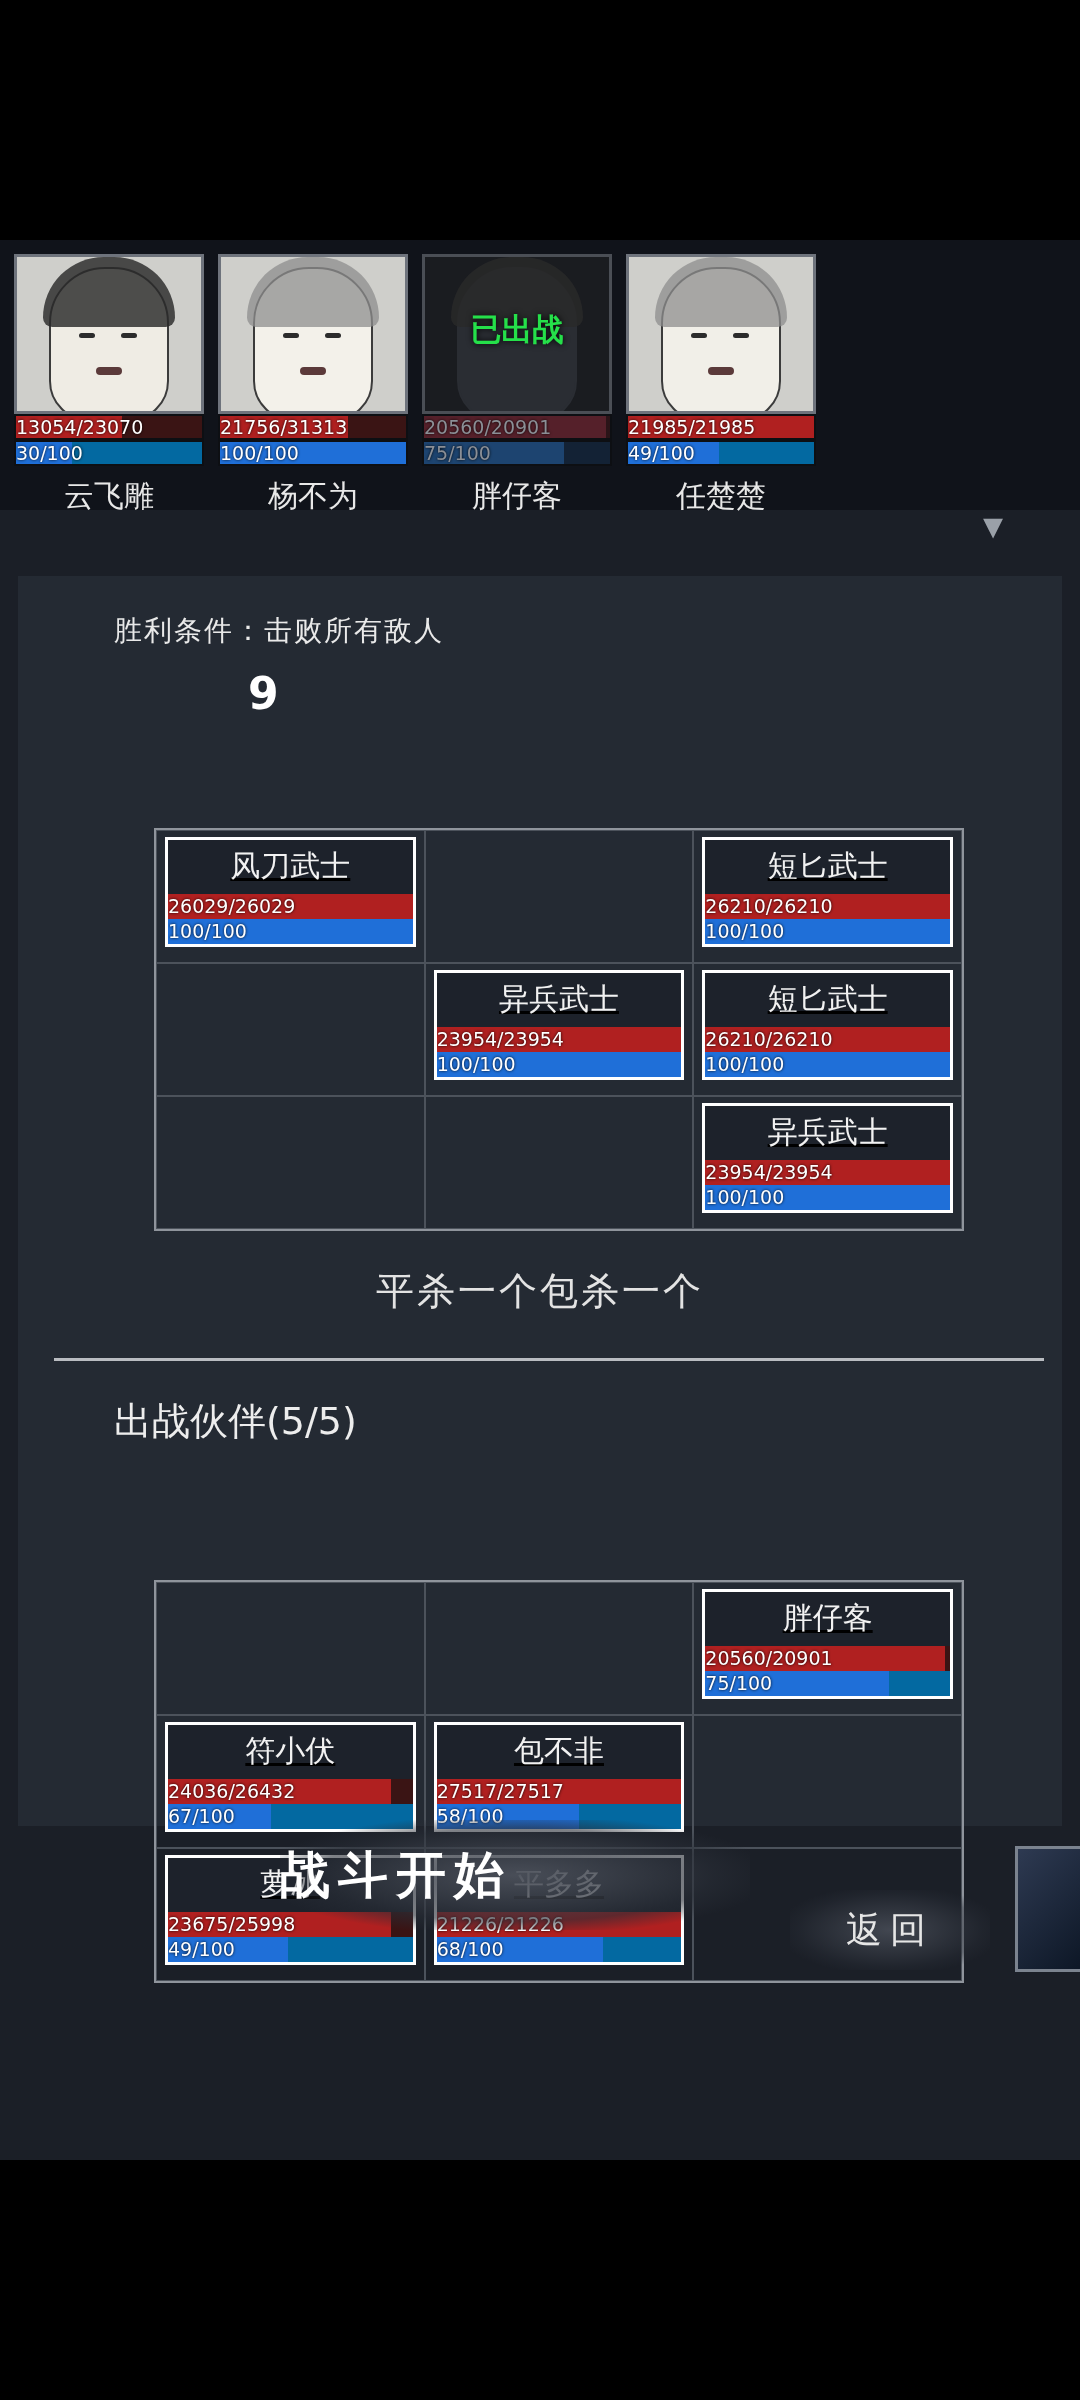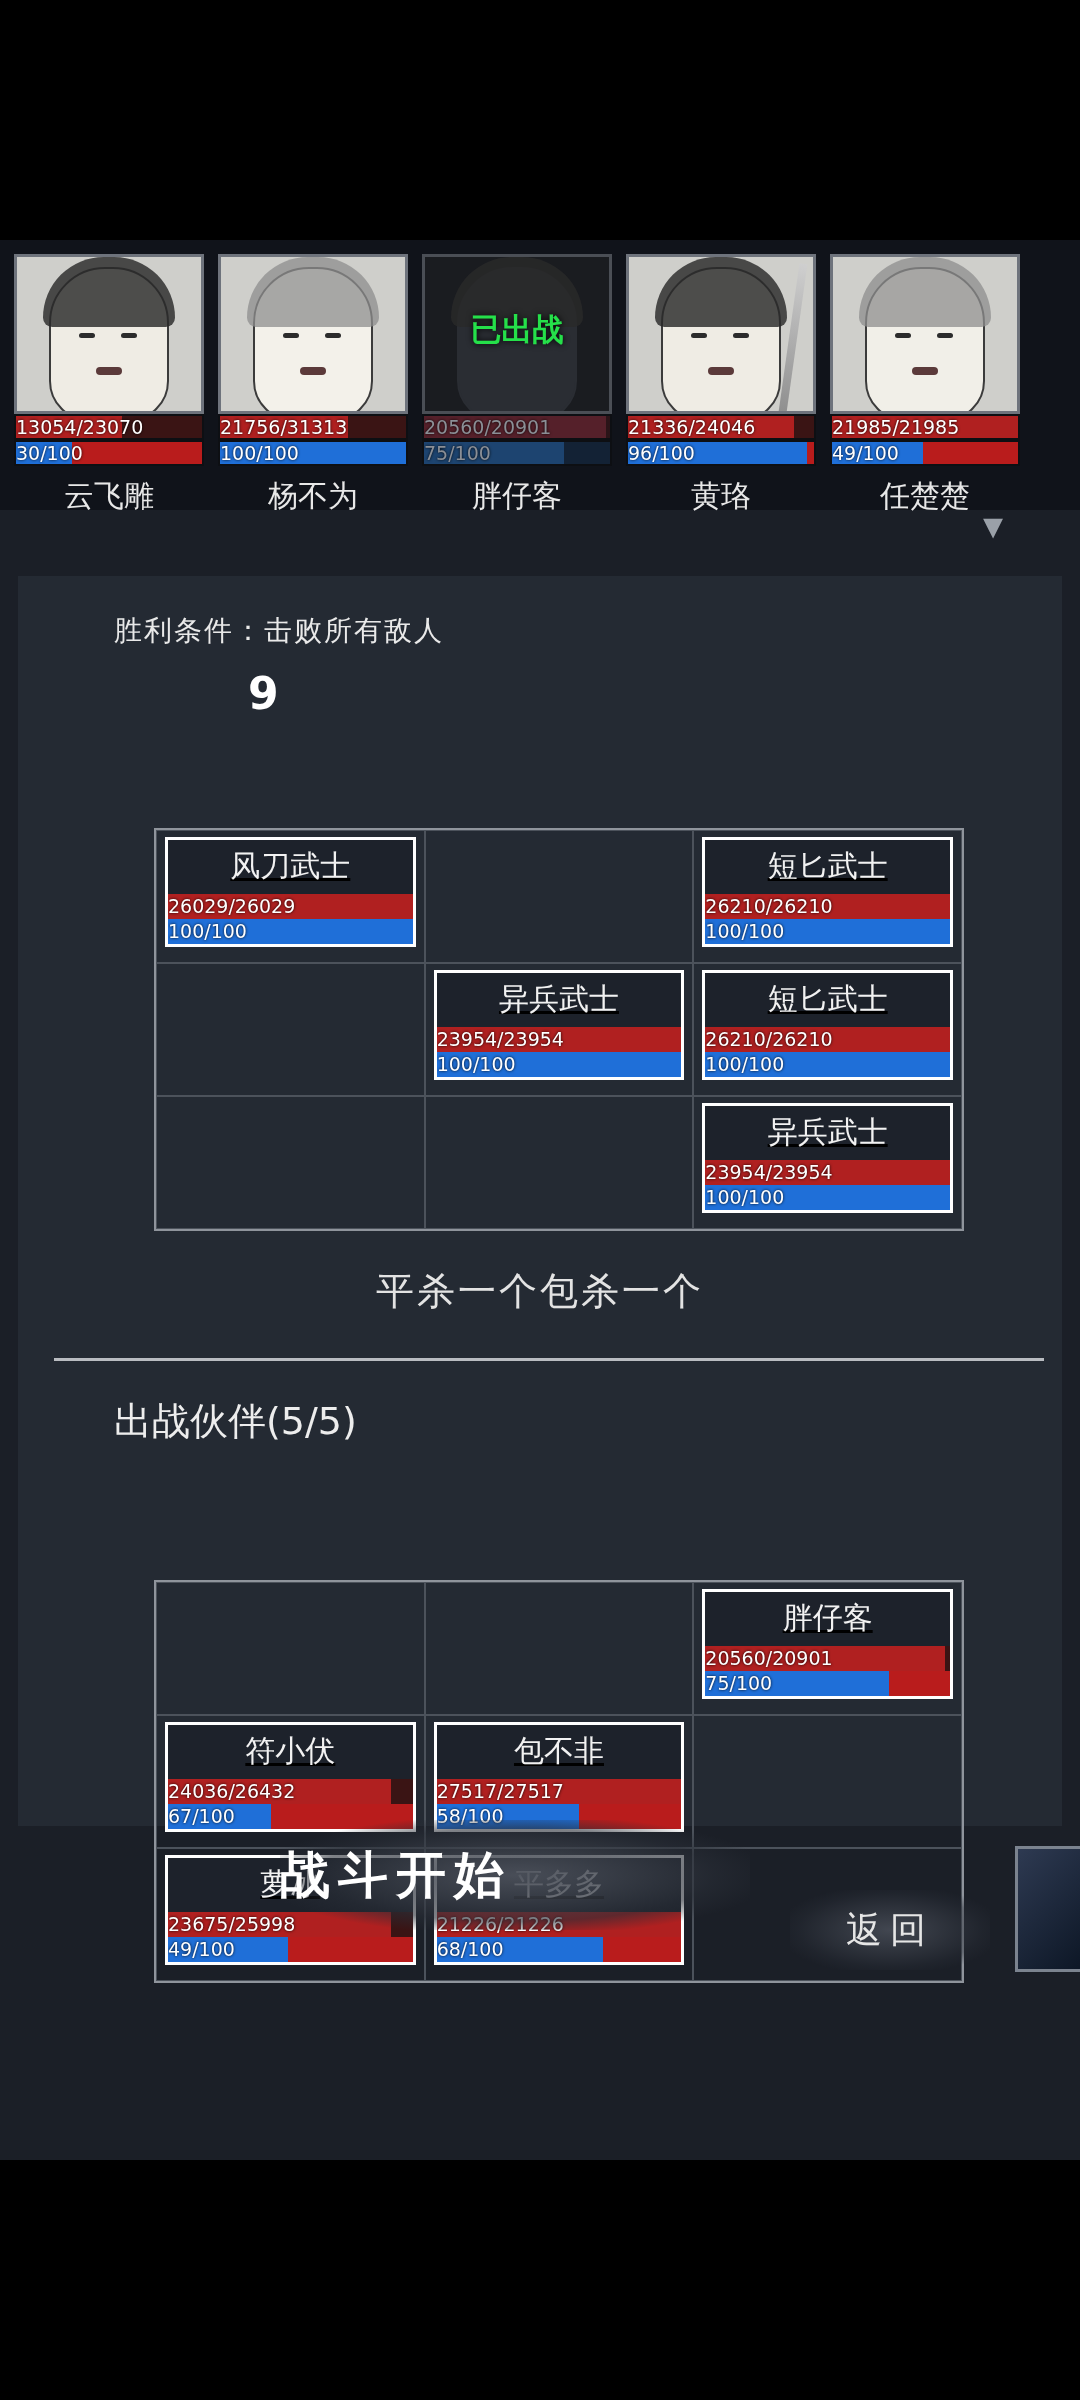--- a/index.html
+++ b/index.html
@@ -139,21 +139,21 @@
     left: 0; right: 0; top: 0; bottom: 0;
     color: #fff;
     font-size: 19px;
     line-height: 22px;
     text-shadow: 0 0 3px #000;
     white-space: nowrap;
   }
   .hp .fill { background: #b02020; }
   .hp { background: #3a1414; }
   .mp .fill { background: #1f6fd8; }
-  .mp { background: #b91c1c; }
+  .mp { background: #0369a1; }
   .dimbar .txt { color: #8b8f96; }
   .dimbar.hp { background: #2a1418; }
   .dimbar.hp .fill { background: #55202a; }
   .dimbar.mp { background: #132235; }
   .dimbar.mp .fill { background: #1d4470; }
   .roster-name {
     text-align: center;
     color: #e8e8e8;
     font-size: 30px;
     margin-top: 10px;
@@ -348,39 +348,20 @@
           <div class="fill" style="width:98%"></div>
           <div class="txt">20560/20901</div>
         </div>
         <div class="bar mp dimbar">
           <div class="fill" style="width:75%"></div>
           <div class="txt">75/100</div>
         </div>
         <div class="roster-name">胖仔客</div>
       </div>
 
-      <div class="roster-card">
-        <div class="portrait">
-          <div class="face f4"></div>
-          <div class="hair"></div>
-          <div class="sword"></div>
-          <div class="eye l"></div>
-          <div class="eye r"></div>
-          <div class="mouth"></div>
-        </div>
-        <div class="bar hp">
-          <div class="fill" style="width:89%"></div>
-          <div class="txt">21336/24046</div>
-        </div>
-        <div class="bar mp">
-          <div class="fill" style="width:96%"></div>
-          <div class="txt">96/100</div>
-        </div>
-        <div class="roster-name">黄珞</div>
-      </div>
 
       <div class="roster-card">
         <div class="portrait">
           <div class="face f5" style="background:#f1efe8;"></div>
           <div class="hair light"></div>
           <div class="eye l"></div>
           <div class="eye r"></div>
           <div class="mouth"></div>
         </div>
         <div class="bar hp">

